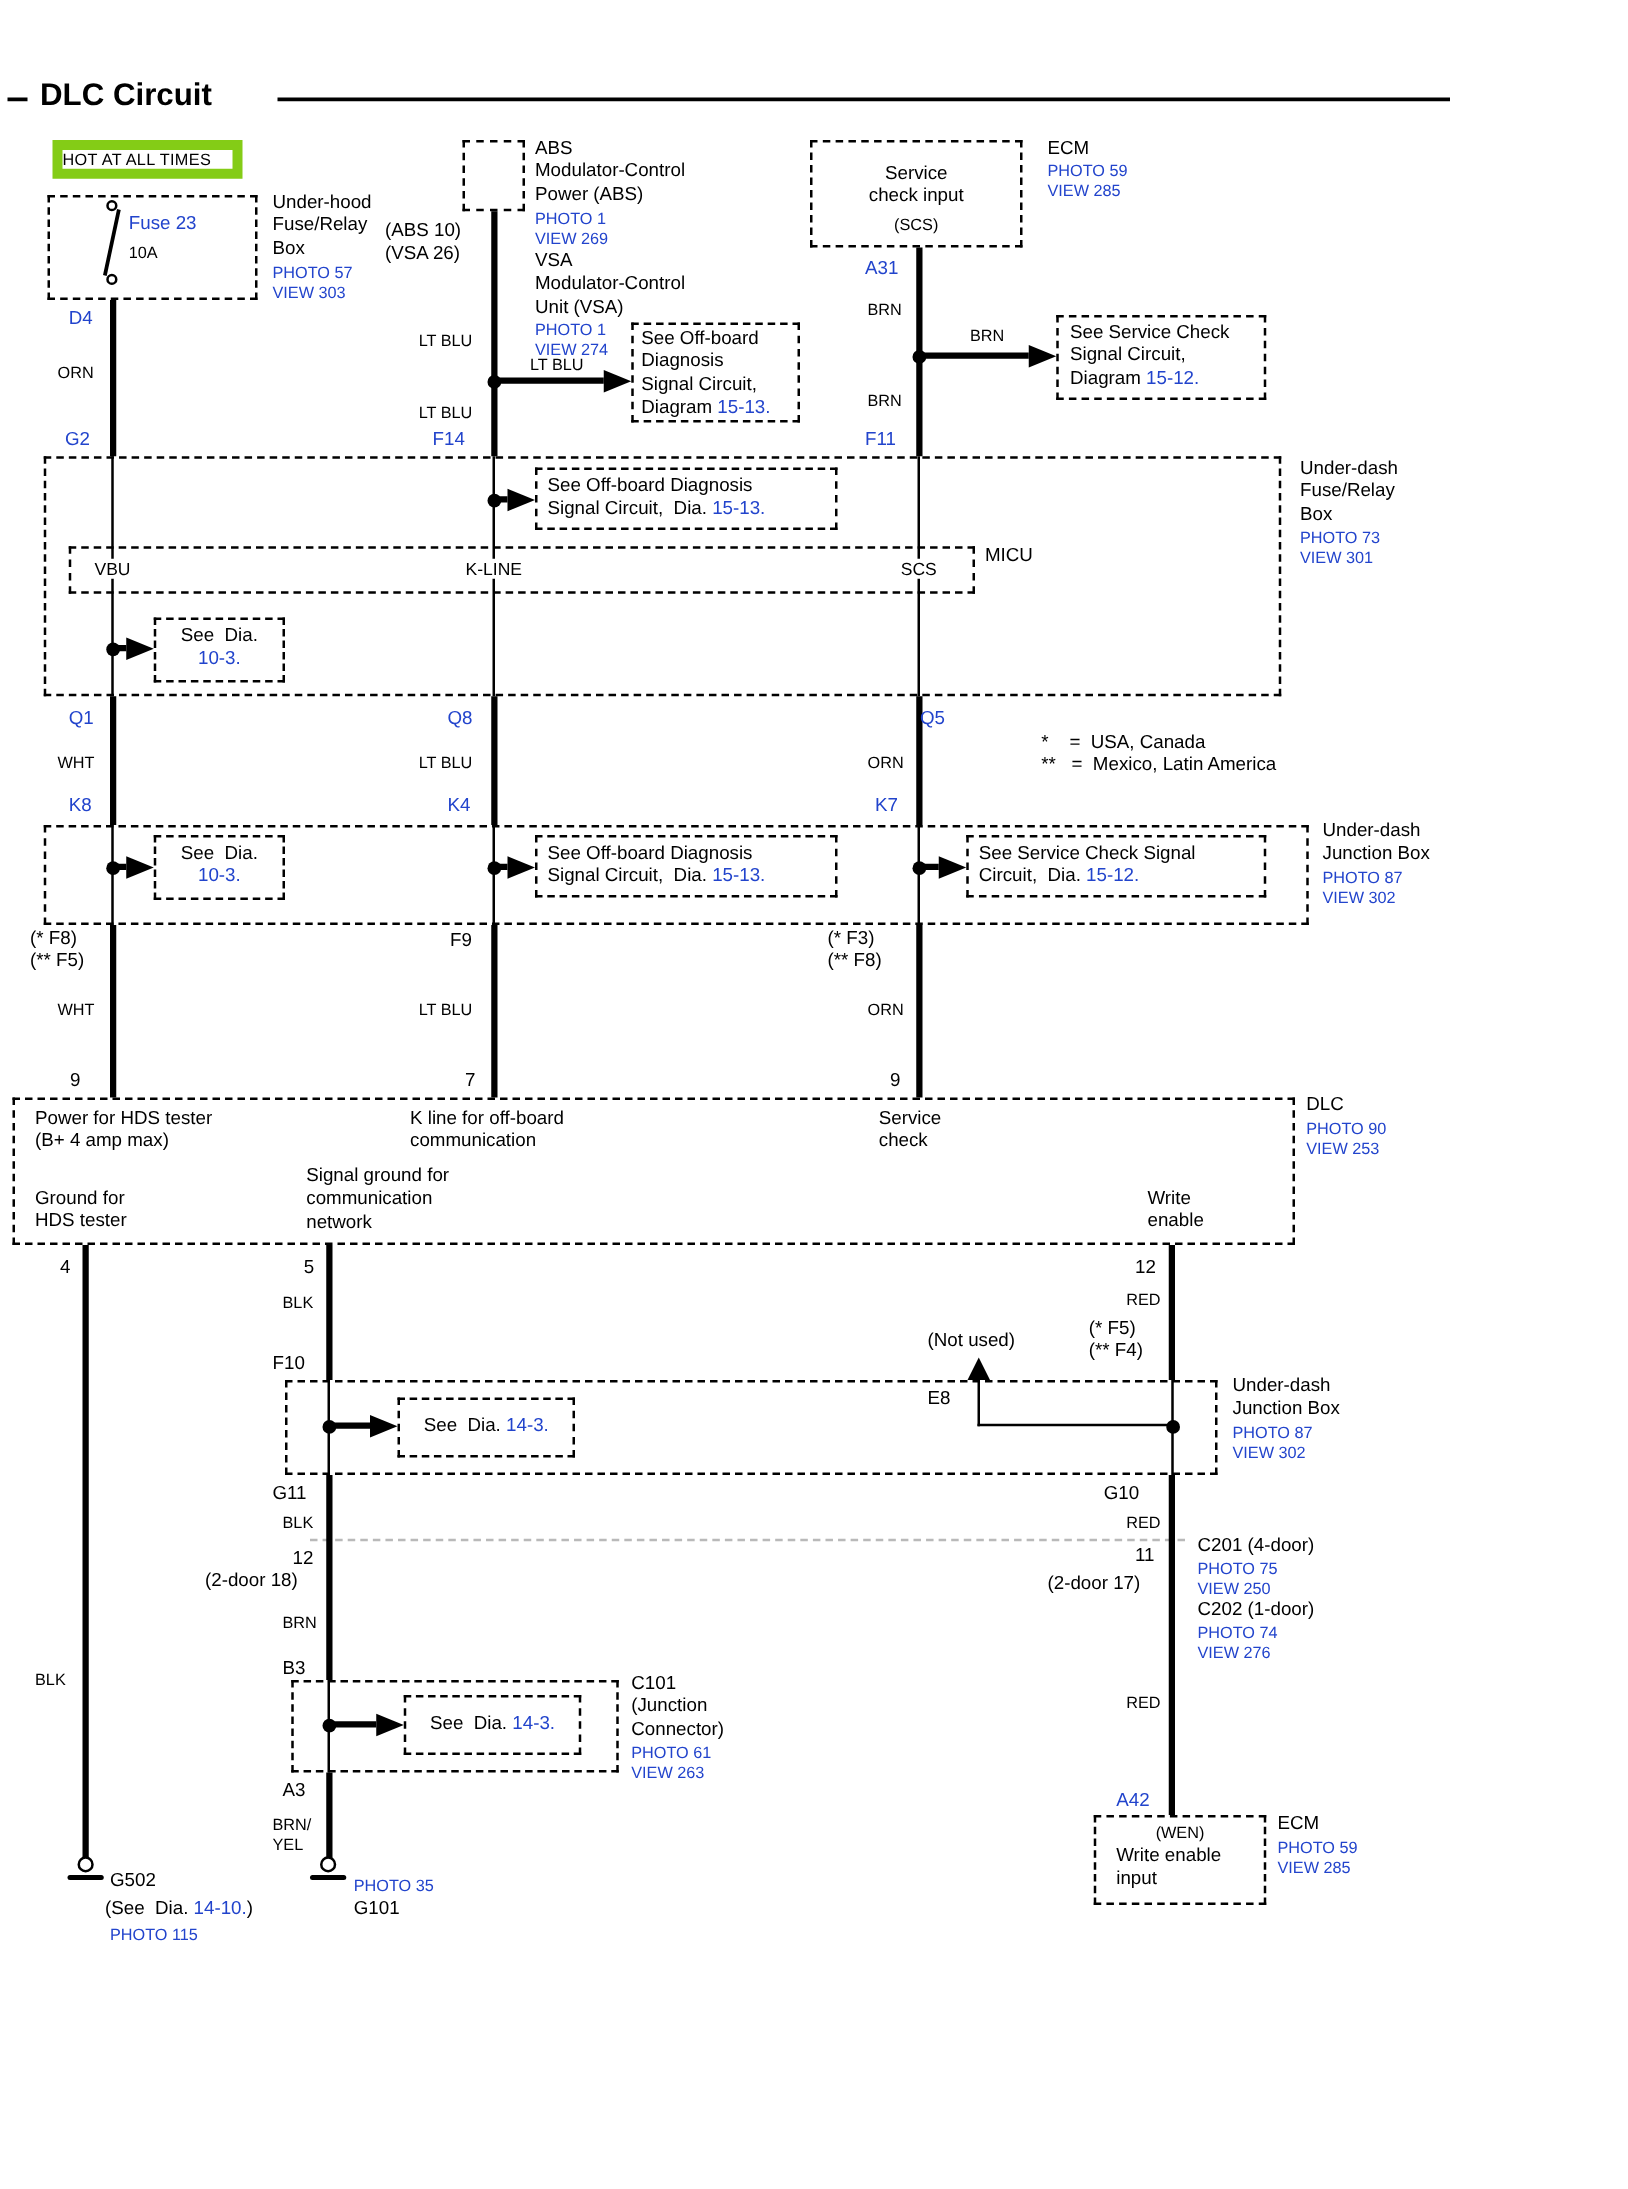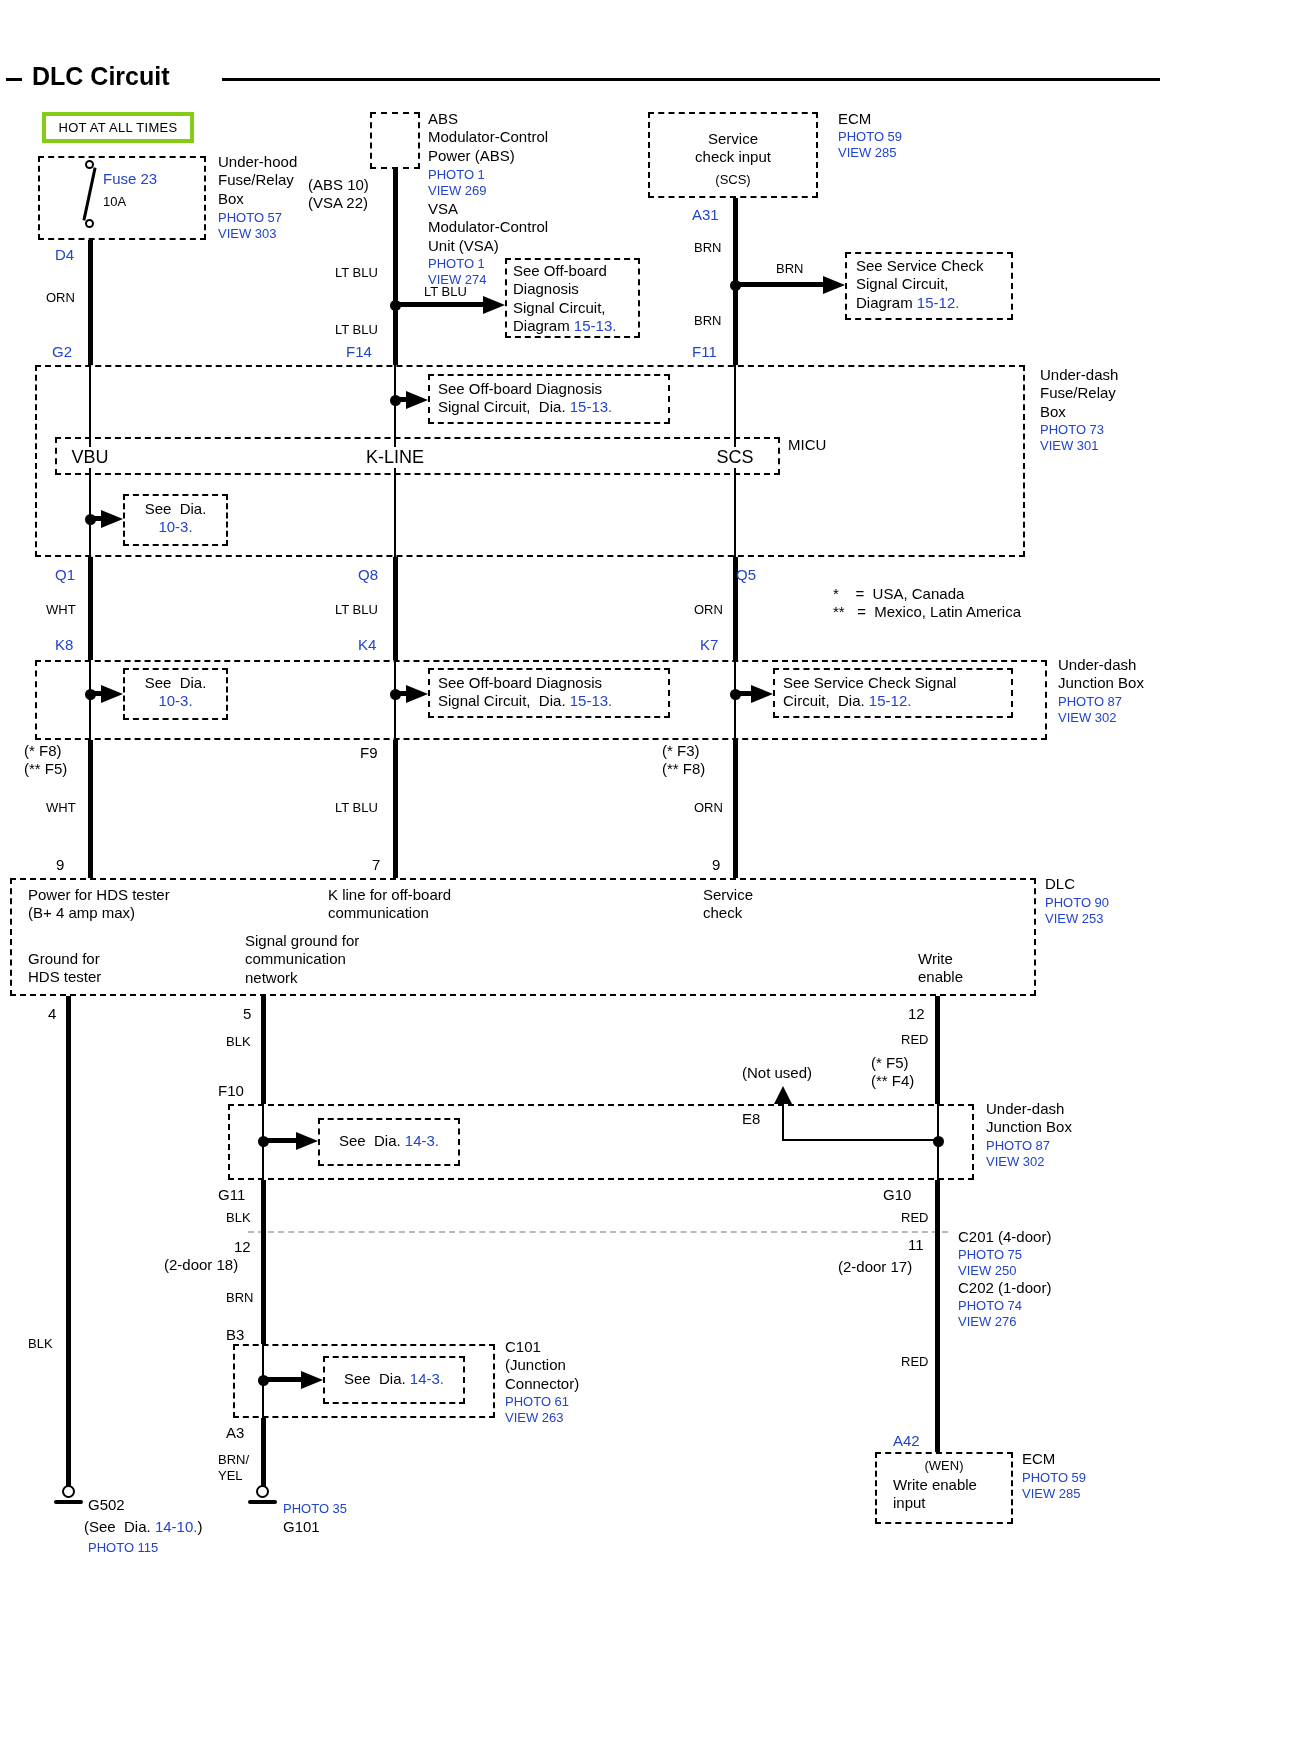--- a/index.html
+++ b/index.html
@@ -16,23 +16,23 @@
   .dash  { position:absolute; border:2px dashed #000; background:transparent; }
   .wv  { position:absolute; width:5px; background:#000; }
   .wv2 { position:absolute; width:2px; background:#000; }
   .wh  { position:absolute; height:5px; background:#000; }
   .wh2 { position:absolute; height:2px; background:#000; }
   .dot { position:absolute; width:11px; height:11px; border-radius:50%; background:#000; }
   .ar-r { position:absolute; width:0; height:0; border-top:9px solid transparent; border-bottom:9px solid transparent; border-left:22px solid #000; }
   .ar-u { position:absolute; width:0; height:0; border-left:9px solid transparent; border-right:9px solid transparent; border-bottom:18px solid #000; }
   .ring { position:absolute; border:2px solid #000; border-radius:50%; background:#fff; }
   .gbar { position:absolute; height:4px; background:#000; border-radius:2px; }
-  .tag  { position:absolute; font-size:18px; background:#fff; padding:0 3px; transform:translateX(-50%); white-space:nowrap; }
+  .tag  { position:absolute; font-size:14px; background:#fff; padding:0 3px; transform:translateX(-50%); white-space:nowrap; }
   .split { position:absolute; border-top:2px dashed #b9b9b9; }
-  .hot { position:absolute; display:flex; align-items:center; justify-content:center; font-size:13px; letter-spacing:.3px; border:4px solid #84cc16; }
+  .hot { position:absolute; display:flex; align-items:center; justify-content:flex-start; font-size:13px; letter-spacing:.3px; border:8px solid #84cc16; }
   .slant { position:absolute; width:3px; background:#000; transform:rotate(12deg); }
 </style>
 </head>
 <body>
 
 <div id="diagram">
 
   <div class="rule" style="left:6px;top:78px;width:16px"></div>
   <div class="h2" style="left:32px;top:62px">DLC Circuit</div>
   <div class="rule" style="left:222px;top:78px;width:938px"></div>
@@ -52,21 +52,21 @@
   <div class="t s b" style="left:218px;top:210px">PHOTO 57
 VIEW 303</div>
 
   <div class="dash" style="left:370px;top:112px;width:50px;height:57px"></div>
   <div class="t" style="left:428px;top:110px">ABS
 Modulator-Control
 Power (ABS)</div>
   <div class="t s b" style="left:428px;top:167px">PHOTO 1
 VIEW 269</div>
   <div class="t" style="left:308px;top:176px">(ABS 10)
-(VSA 22)</div>
+(VSA 26)</div>
   <div class="t" style="left:428px;top:200px">VSA
 Modulator-Control
 Unit (VSA)</div>
   <div class="t s b" style="left:428px;top:256px">PHOTO 1
 VIEW 274</div>
 
   <div class="dash" style="left:648px;top:112px;width:170px;height:86px"></div>
   <div class="t c" style="left:648px;top:130px;width:170px">Service
 check input</div>
   <div class="t s c" style="left:648px;top:172px;width:170px">(SCS)</div>

